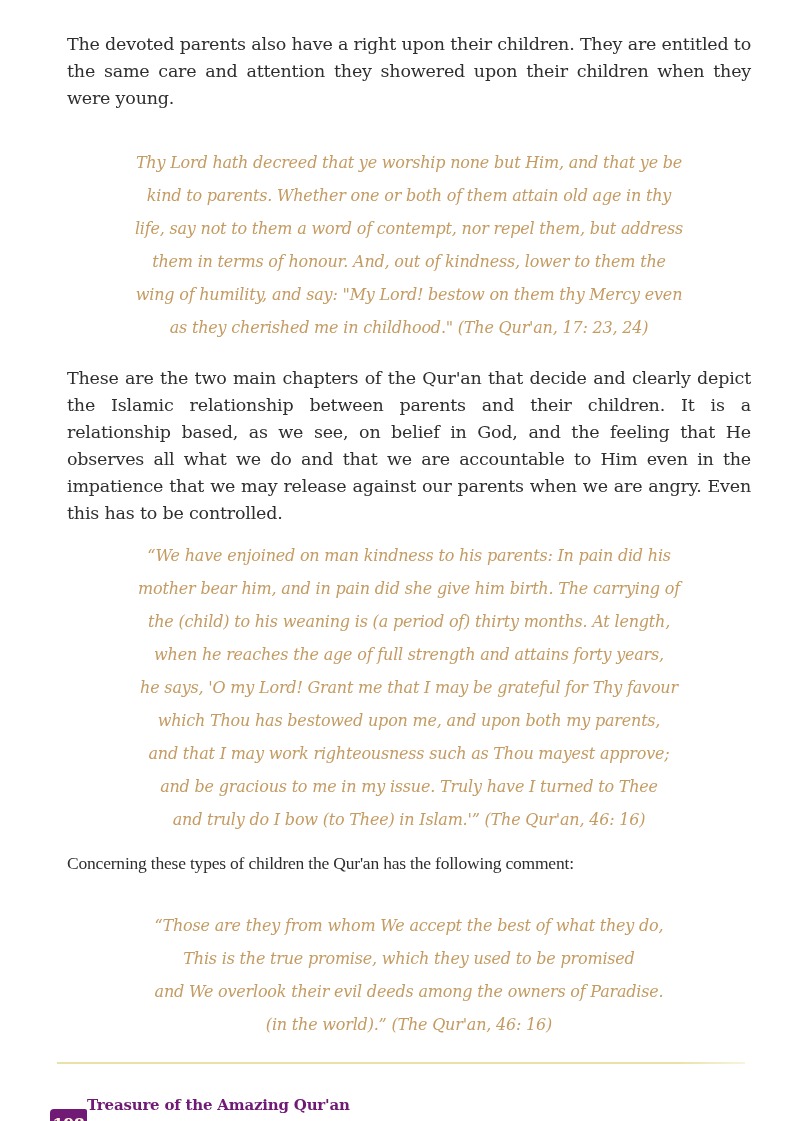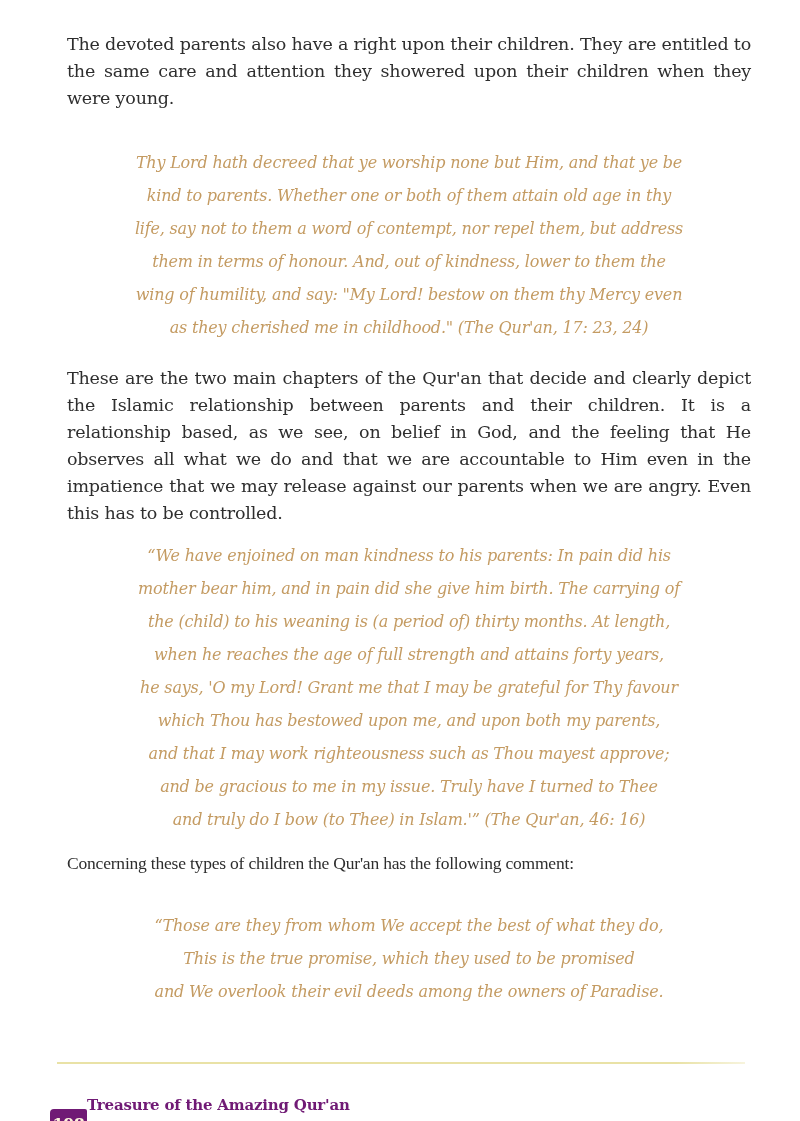--- a/index.html
+++ b/index.html
@@ -122,20 +122,21 @@
         <div>and be gracious to me in my issue. Truly have I turned to Thee</div>
         <div>and truly do I bow (to Thee) in Islam.'” (The Qur'an, 46: 16)</div>
       </div>
 
     <p class="body-para p3">Concerning these types of children the Qur'an has the following comment:</p>
 
     <div class="quote q3">
         <div>“Those are they from whom We accept the best of what they do,</div>
         <div>This is the true promise, which they used to be promised</div>
         <div>and We overlook their evil deeds among the owners of Paradise.</div>
+        <div>(in the world).” (The Qur'an, 46: 16)</div>
       </div>
   </main>
 
   <footer>
     <div class="footer-rule"></div>
     <div class="footer-row">
       <div class="page-badge">
         <span>198</span>
       </div>
       <div class="book-title">Treasure of the Amazing Qur'an</div>

